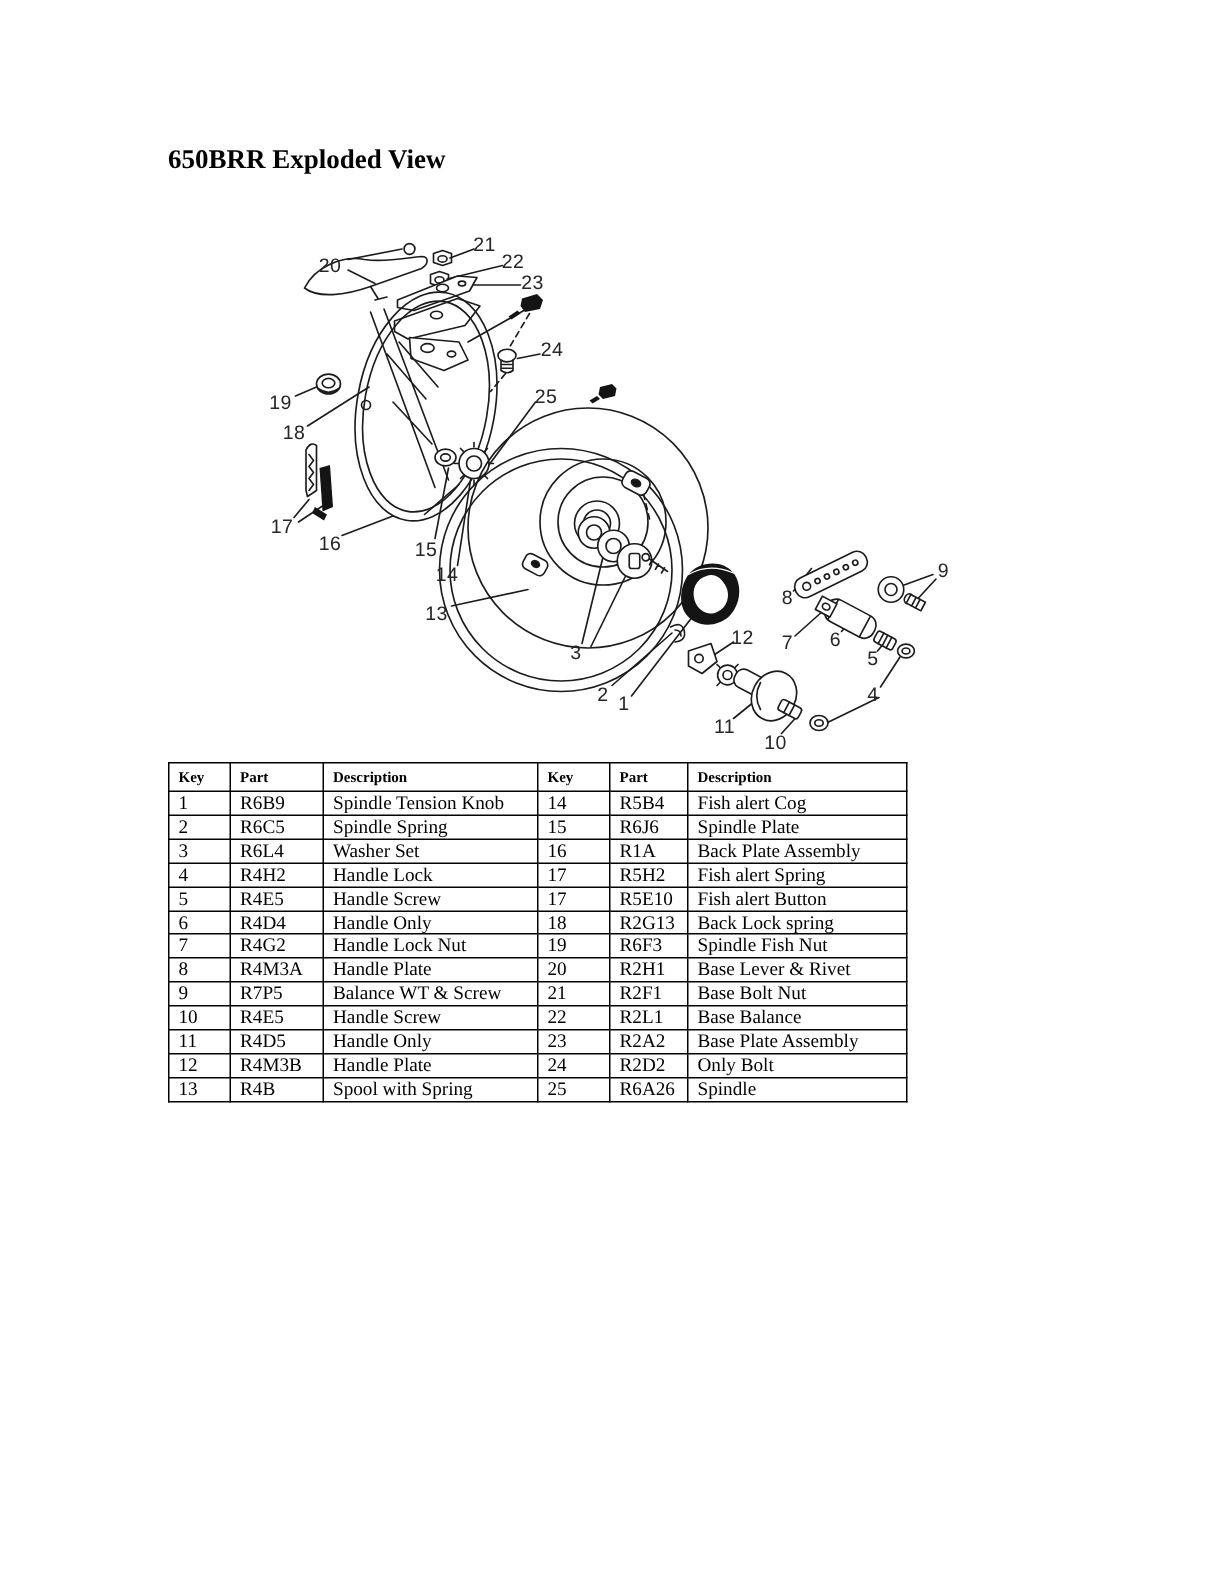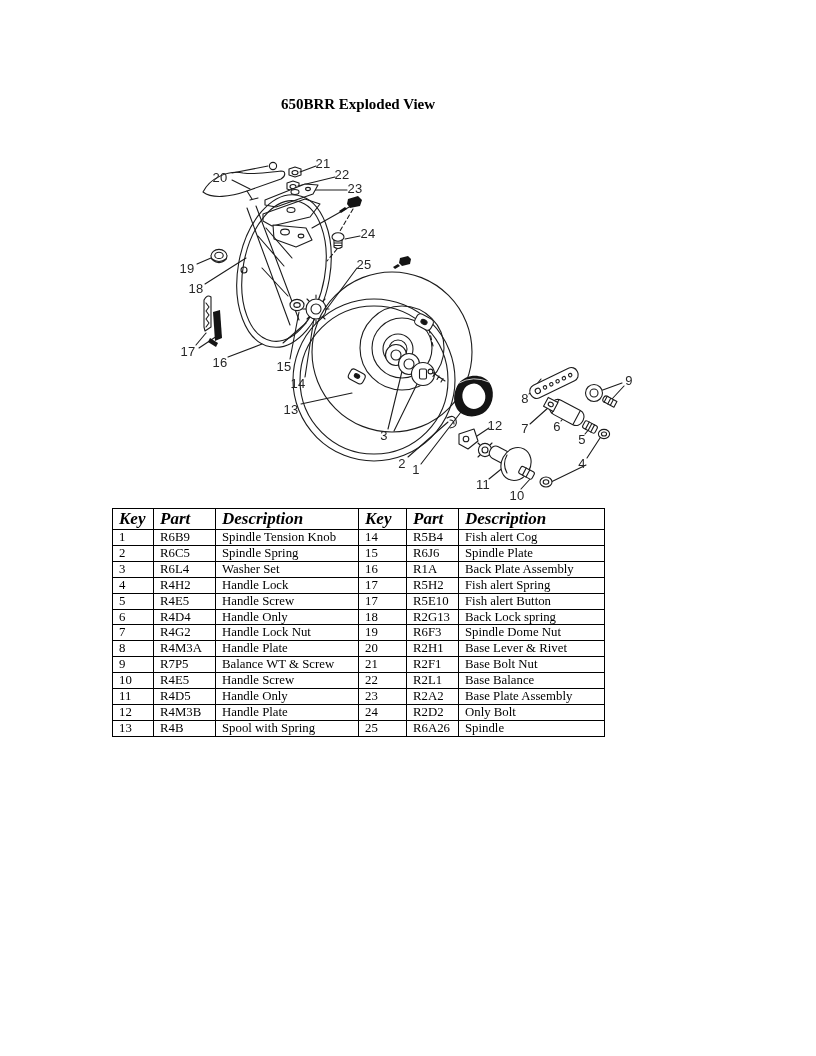--- a/index.html
+++ b/index.html
@@ -7,23 +7,23 @@
     position:relative;
     width:816px;height:1056px;
     background:#ffffff;
     margin:0 auto;
     font-family:"Liberation Serif", serif;
     overflow:hidden;
   }
   .doc-title{
     position:absolute;
     left:112px;top:96px;width:492px;
-    text-align:center;
+    text-align:left;
     font-weight:bold;
-    font-size:15px;
+    font-size:18px;
     color:#000;
     font-family:"Liberation Serif", serif;
   }
   svg.diagram{
     position:absolute;left:150px;top:140px;
     width:520px;height:380px;
   }
   svg.diagram text{
     font-family:"Liberation Sans", sans-serif;
     font-size:13px;
@@ -41,24 +41,23 @@
   }
   table.parts th, table.parts td{
     border:1px solid #000;
     padding:0 0 0 6px;
     text-align:left;
     white-space:nowrap;
     overflow:hidden;
     vertical-align:middle;
   }
   table.parts th{
-    font-size:17px;
+    font-size:10px;
     font-weight:bold;
     height:18px;
-    font-style:italic;
   }
   table.parts td{
     font-size:12.8px;
     height:14.9px;
     line-height:14.9px;
   }
   table.parts{border:1.5px solid #000;}
 </style>
 </head>
 <body>
@@ -374,21 +373,21 @@
           <td>18</td>
           <td>R2G13</td>
           <td>Back Lock spring</td>
         </tr>
         <tr>
           <td>7</td>
           <td>R4G2</td>
           <td>Handle Lock Nut</td>
           <td>19</td>
           <td>R6F3</td>
-          <td>Spindle Dome Nut</td>
+          <td>Spindle Fish Nut</td>
         </tr>
         <tr>
           <td>8</td>
           <td>R4M3A</td>
           <td>Handle Plate</td>
           <td>20</td>
           <td>R2H1</td>
           <td>Base Lever &amp; Rivet</td>
         </tr>
         <tr>

